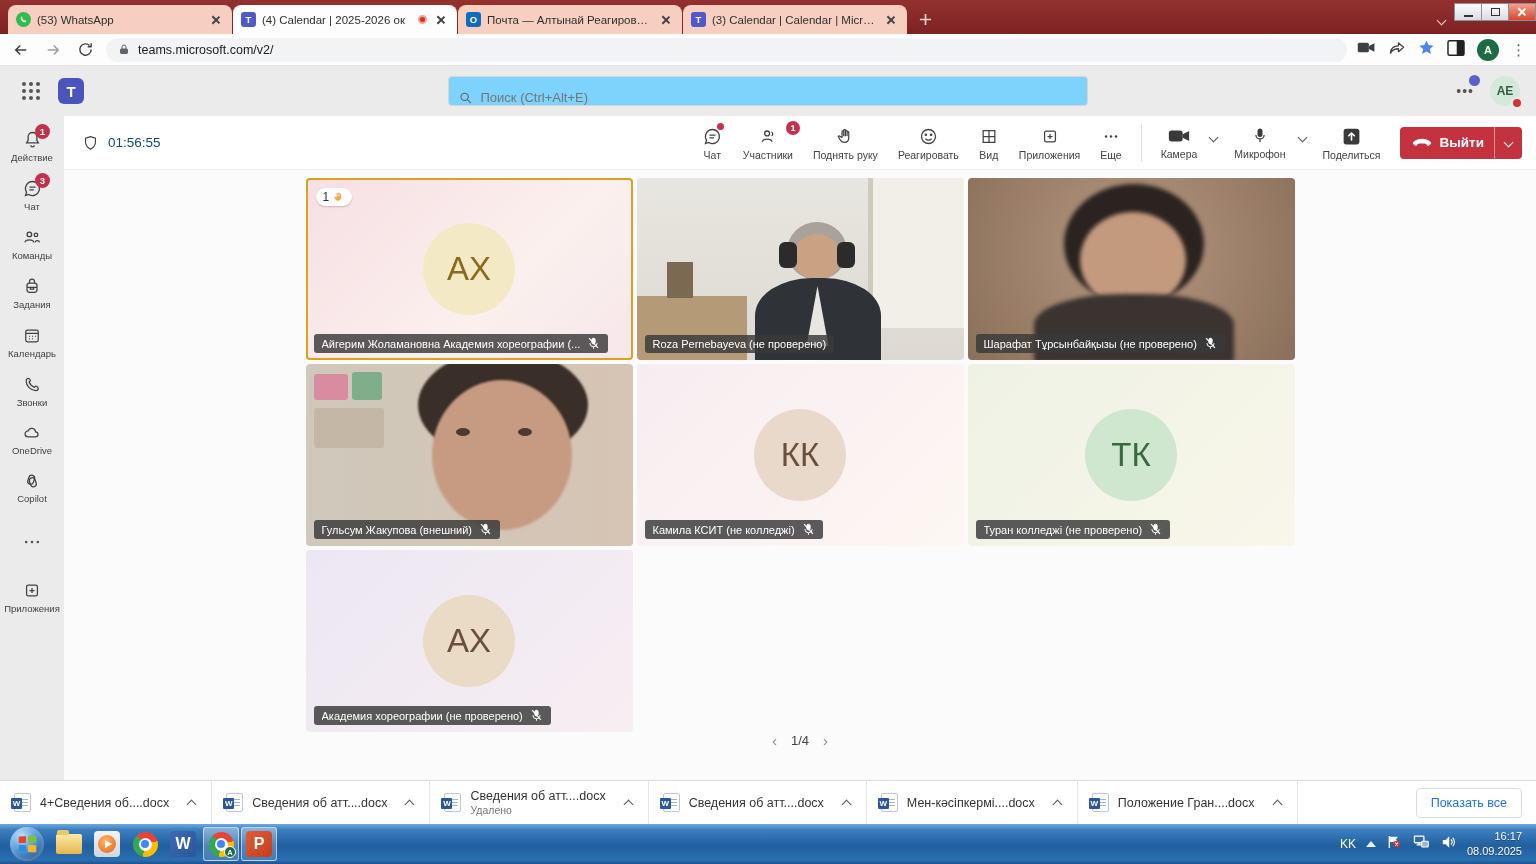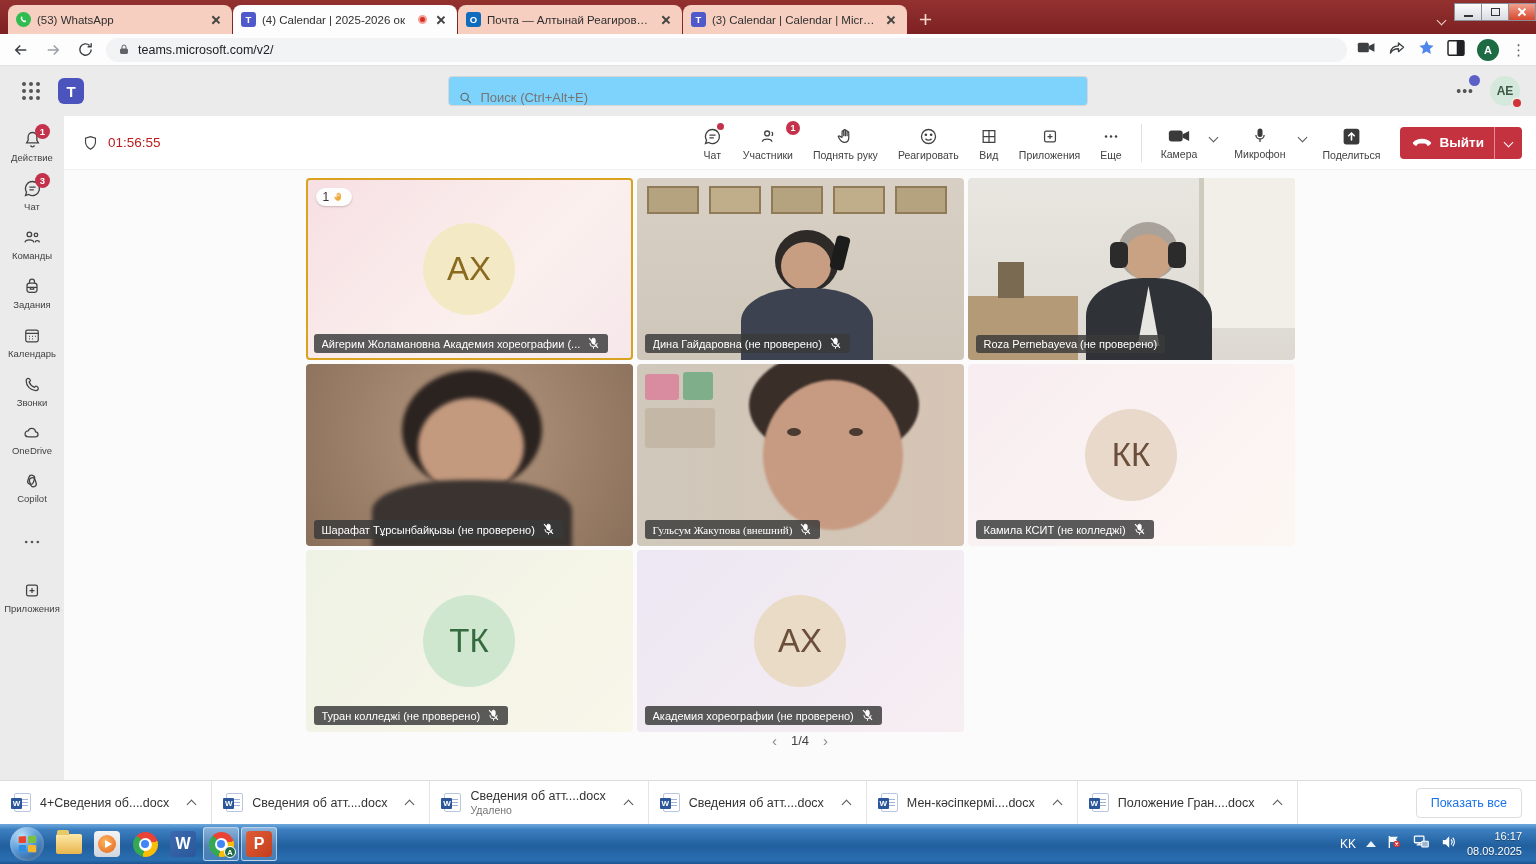--- a/index.html
+++ b/index.html
@@ -58,21 +58,21 @@
   .workspace { position:absolute; left:0; top:116px; width:100%; height:664px; display:flex; }
   .sidebar { width:64px; background:#ebebeb; display:flex; flex-direction:column; align-items:center; padding-top:6px; flex:none; }
   .sb-item { position:relative; display:flex; flex-direction:column; align-items:center; width:100%; padding:7px 0 8px; color:#424242; }
   .sb-label { font-size:9.5px; margin-top:2px; color:#424242; text-align:center; }
   .sb-badge { position:absolute; top:2px; right:14px; min-width:15px; height:15px; border-radius:8px; background:#c4314b; color:#fff; font-size:9.5px; display:flex; align-items:center; justify-content:center; padding:0 3px; font-weight:bold; }
   .sb-gap { height:16px; }
   .main { flex:1; background:#fbfbfb; display:flex; flex-direction:column; }
 
   
   .meetbar { height:54px; background:#fff; display:flex; align-items:center; padding:0 14px 0 18px; border-bottom:1px solid #f0f0f0; }
-  .timerbox { display:flex; align-items:center; gap:9px; color:#b91c1c; font-size:13.5px; }
+  .timerbox { display:flex; align-items:center; gap:9px; color:#0c4a6e; font-size:13.5px; }
   .mb-center { display:flex; align-items:flex-start; margin-left:auto; gap:2px; }
   .tbtn { position:relative; display:flex; flex-direction:column; align-items:center; padding:4px 9px 2px; color:#424242; cursor:pointer; }
   .tbtn-label { font-size:10.5px; margin-top:2px; white-space:nowrap; color:#424242; }
   .tb-badge { position:absolute; top:-1px; right:2px; min-width:14px; height:14px; border-radius:8px; background:#c4314b; color:#fff; font-size:9px; font-weight:bold; display:flex; align-items:center; justify-content:center; padding:0 3px; }
   .tb-dot { position:absolute; top:1px; right:8px; width:7px; height:7px; border-radius:50%; background:#c4314b; }
   .mb-sep { width:1px; height:38px; background:#e0e0e0; margin:0 10px; align-self:center; }
   .devgrp { display:flex; align-items:flex-start; gap:2px; }
   .chev { display:inline-block; width:7px; height:7px; border-right:1.6px solid #555; border-bottom:1.6px solid #555; }
   .chev.down { transform:rotate(45deg); }
   .chev.up { transform:rotate(-135deg); }
@@ -98,21 +98,21 @@
   .t7 .bigavatar { background:#e9d9ca; color:#6b4f3a; }
   .t8 { background:linear-gradient(135deg,#eef2e4,#f9f6ea); }
   .t8 .bigavatar { background:#cfe7cf; color:#356b3f; }
   .t9 { background:linear-gradient(135deg,#ece7f3,#f7eef2); }
   .t9 .bigavatar { background:#eadbc6; color:#6b4f3a; }
   
   .t1 { background:linear-gradient(180deg,#ccd3c2,#c2c9b8); }
   .t3 { background:linear-gradient(180deg,#d8d0c4,#cfc6ba); }
   .t4 { background:linear-gradient(180deg,#e8e6e0,#ddd9d2); }
   .t5 { background:radial-gradient(circle at 50% 40%,#b59880,#8a6f5a); }
-  .t6 { background:linear-gradient(90deg,#cfc8bb,#d6c4b4);font-family:Liberation Serif, serif; }
+  .t6 { background:linear-gradient(90deg,#cfc8bb,#d6c4b4); }
   .head { position:absolute; border-radius:50%; }
   .torso { position:absolute; border-radius:45% 45% 0 0; }
   .deco { position:absolute; }
 
   
   .pager { position:absolute; left:0; right:0; top:562px; display:flex; justify-content:center; align-items:center; gap:14px; color:#444; font-size:13px; }
   .pg-ar { color:#888; font-size:15px; }
 
   
   .dlbar { position:absolute; left:0; top:780px; width:100%; height:44px; background:#fff; border-top:1px solid #dcdcdc; display:flex; align-items:stretch; }
@@ -483,41 +483,20 @@
             <div class="namepill">
                 <span>Айгерим Жоламановна Академия хореографии (...</span>
               <svg width="13" height="13" viewBox="0 0 16 16" fill="none" stroke="#fff" stroke-width="1.2">
                   <rect x="6" y="1.5" width="4" height="7" rx="2" fill="#fff"></rect>
                   <path d="M3.5 7.5a4.5 4.5 0 0 0 9 0M8 12v2.5"></path>
                   <path d="M2.5 1.5l11 12" stroke-width="1.4"></path>
                 </svg>
             </div>
           </div>
 
-          <div class="tile t3">
-            <div class="deco" style="left:10px;top:8px;width:300px;height:30px;display:flex;gap:10px;">
-              <div style="width:56px;height:28px;background:#b5a27f;border:2px solid #8f7b57;"></div>
-              <div style="width:56px;height:28px;background:#c0ad8a;border:2px solid #8f7b57;"></div>
-              <div style="width:56px;height:28px;background:#b5a27f;border:2px solid #8f7b57;"></div>
-              <div style="width:56px;height:28px;background:#c0ad8a;border:2px solid #8f7b57;"></div>
-              <div style="width:56px;height:28px;background:#b5a27f;border:2px solid #8f7b57;"></div>
-            </div>
-            <div class="head deco" style="left:138px;top:52px;width:64px;height:62px;background:#2e2a28;"></div>
-            <div class="head deco" style="left:144px;top:64px;width:50px;height:48px;background:#c79e82;"></div>
-            <div class="deco" style="left:196px;top:58px;width:14px;height:34px;background:#1d1c1c;border-radius:4px;transform:rotate(14deg);"></div>
-            <div class="torso deco" style="left:104px;top:110px;width:132px;height:74px;background:#3c4250;"></div>
-            <div class="namepill">
-                <span>Дина Гайдаровна (не проверено)</span>
-              <svg width="13" height="13" viewBox="0 0 16 16" fill="none" stroke="#fff" stroke-width="1.2">
-                  <rect x="6" y="1.5" width="4" height="7" rx="2" fill="#fff"></rect>
-                  <path d="M3.5 7.5a4.5 4.5 0 0 0 9 0M8 12v2.5"></path>
-                  <path d="M2.5 1.5l11 12" stroke-width="1.4"></path>
-                </svg>
-            </div>
-          </div>
 
           <div class="tile t4">
             <div class="deco" style="right:0;top:0;width:96px;height:150px;background:#f1efe8;border-left:5px solid #cfcabe;"></div>
             <div class="deco" style="left:0;top:118px;width:110px;height:64px;background:#b59a78;"></div>
             <div class="deco" style="left:30px;top:84px;width:26px;height:36px;background:#7b6a52;"></div>
             <div class="head deco" style="left:150px;top:44px;width:60px;height:58px;background:#a8a29a;"></div>
             <div class="head deco" style="left:156px;top:56px;width:48px;height:46px;background:#c9a械;background:#c9a183;"></div>
             <div class="deco" style="left:142px;top:64px;width:18px;height:26px;background:#2b2b2b;border-radius:6px;"></div>
             <div class="deco" style="left:200px;top:64px;width:18px;height:26px;background:#2b2b2b;border-radius:6px;"></div>
             <div class="torso deco" style="left:118px;top:100px;width:126px;height:84px;background:#2f3236;"></div>

